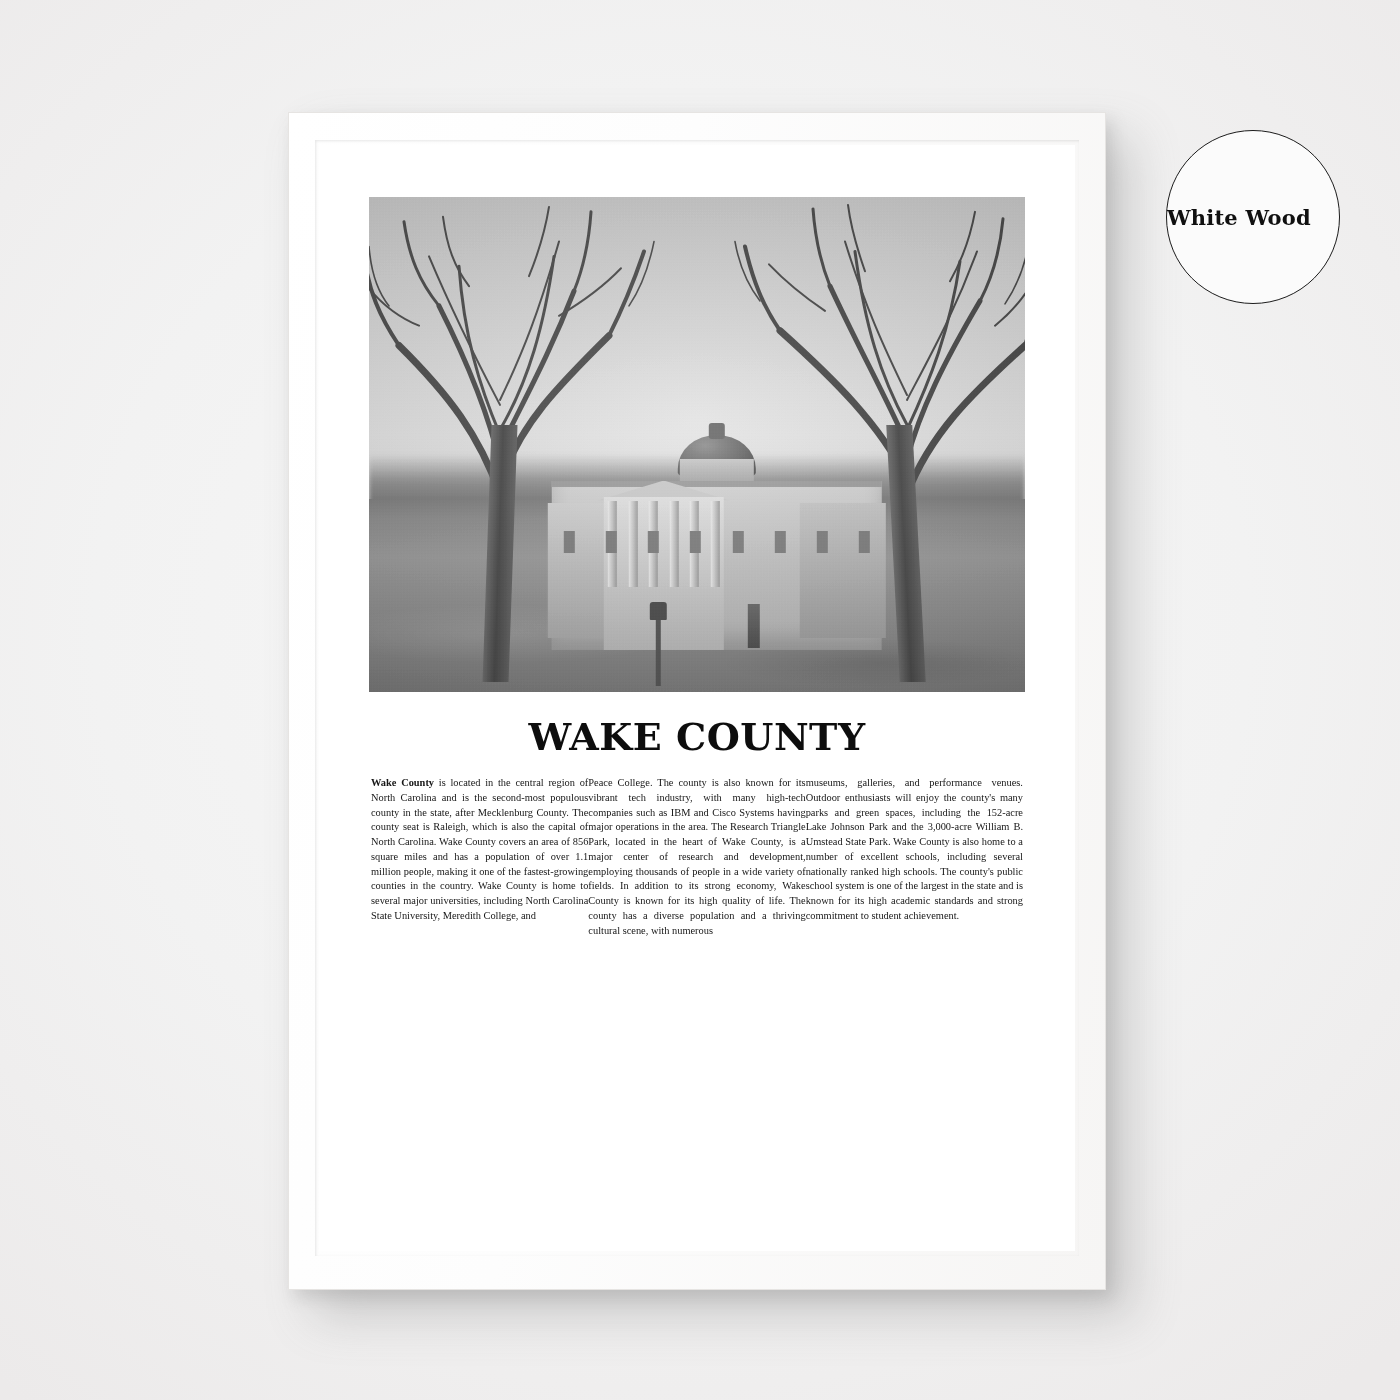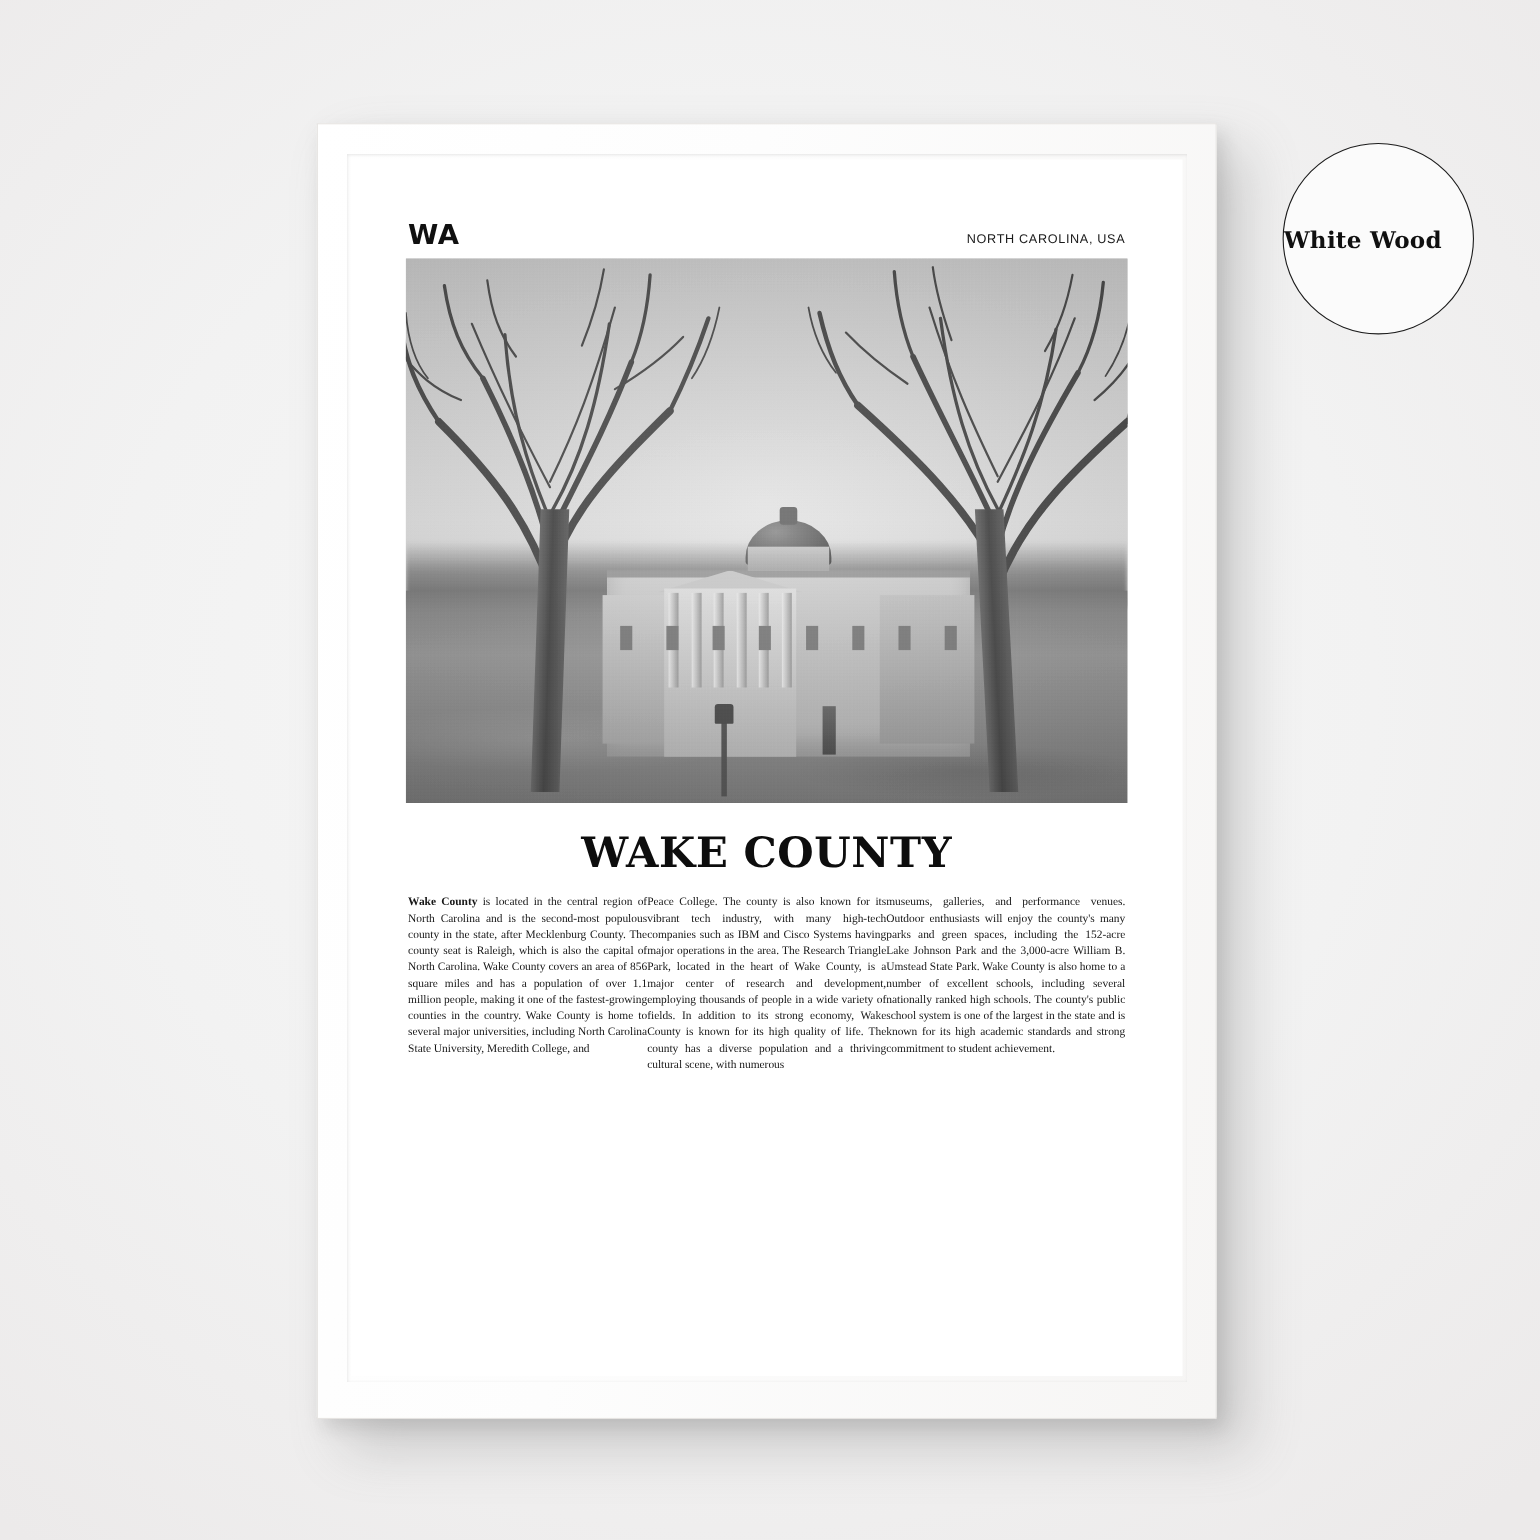--- a/index.html
+++ b/index.html
@@ -354,24 +354,20 @@
 
 <div class="bg-vignette"></div>
 
 <div class="frame-shadow"></div>
 
 <div class="frame">
   <div class="mat">
 
     <div class="poster">
 
-      <div class="poster-head">
-        <div class="poster-code">WA</div>
-        <div class="poster-region">NORTH CAROLINA, USA</div>
-      </div>
 
       <div class="photo">
         <div class="sky"></div>
         <div class="treeline"></div>
         <div class="ground"></div>
 
         <div class="capitol">
           <div class="dome"></div>
           <div class="cupola"></div>
           <div class="dome-drum"></div>

